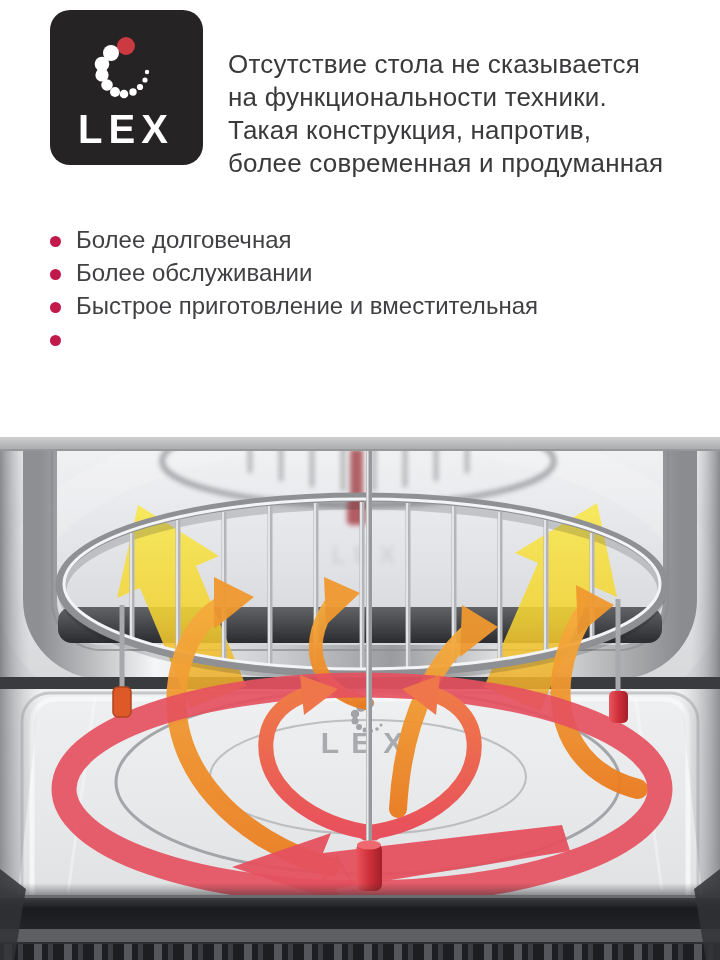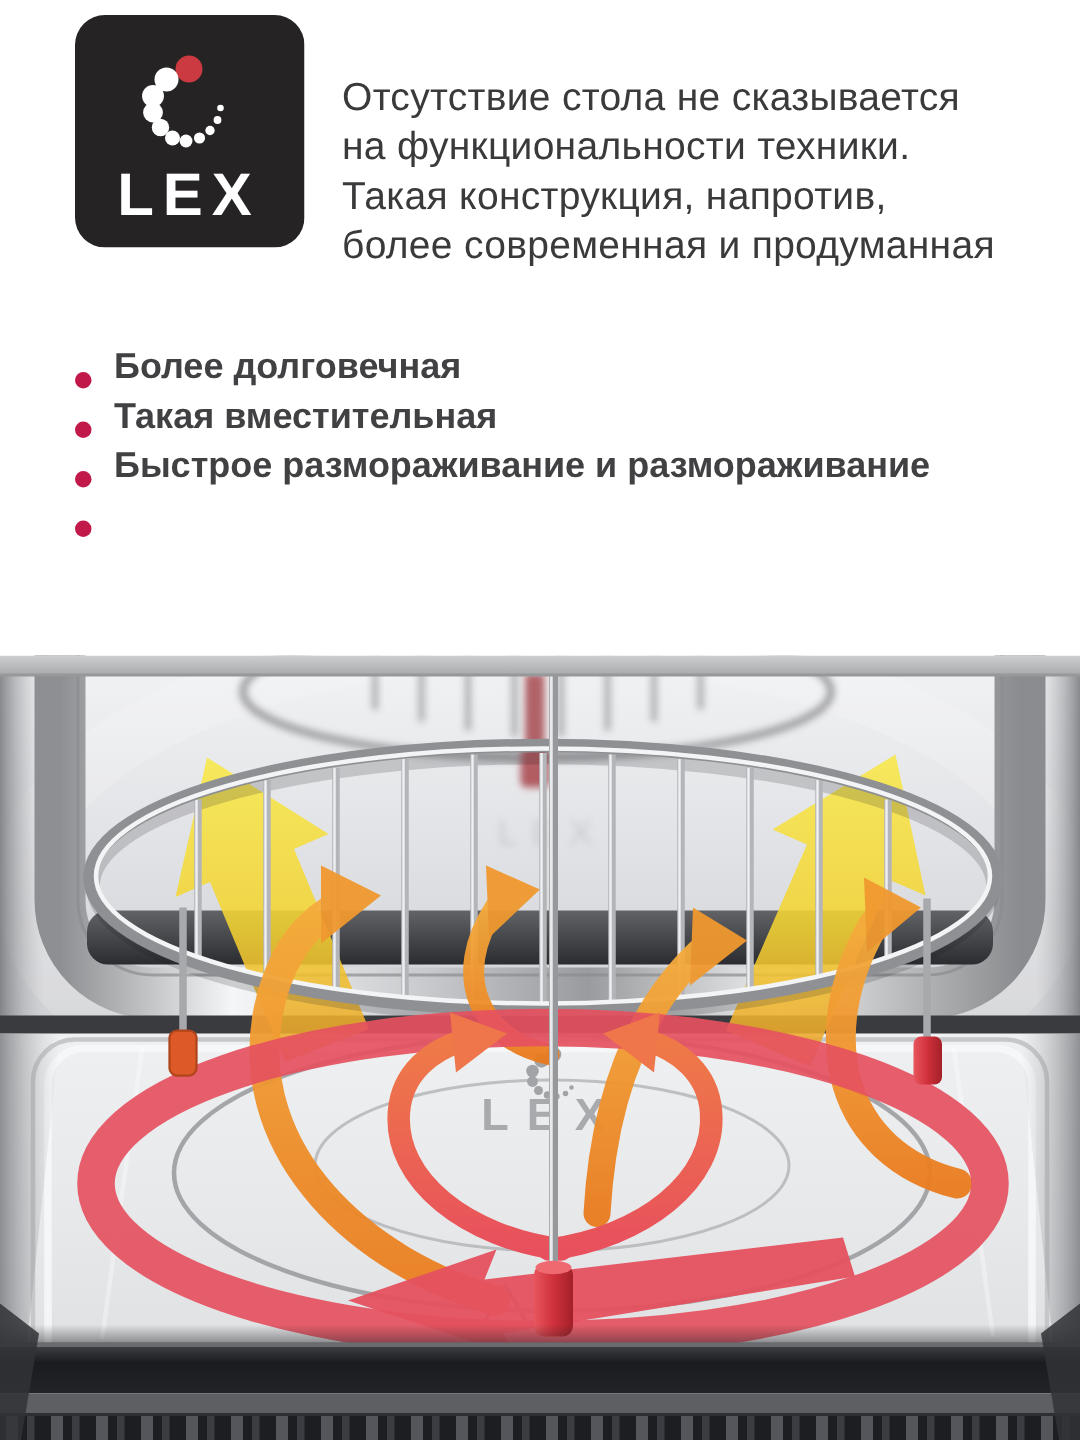--- a/index.html
+++ b/index.html
@@ -5,22 +5,22 @@
   html,body{margin:0;padding:0;background:#fff;}
   .page{position:relative;width:720px;height:960px;background:#fff;overflow:hidden;
         font-family:"Liberation Sans",sans-serif;}
   
   .logo{position:absolute;left:50px;top:10px;width:153px;height:155px;}
   .headline{position:absolute;left:228px;top:48px;width:478px;margin:0;
             font-size:26px;line-height:33px;font-weight:500;color:#3a3a3c;
             white-space:pre-line;letter-spacing:.2px;}
   
   .features{position:absolute;left:50px;top:226px;margin:0;padding:0;list-style:none;width:620px;}
-  .features li{display:flex;align-items:flex-end;gap:15px;height:33px;
-               font-size:24px;color:#414144;font-weight:bold;}
+  .features li{display:flex;align-items:flex-start;gap:15px;height:33px;
+               font-size:24px;color:#414144;}
   .features li span.lbl{white-space:pre-wrap;}
   .dot{flex:none;width:11px;height:11px;border-radius:50%;background:#c2194b;margin-top:10px;}
   
   .photo{position:absolute;left:0;top:437px;width:720px;height:523px;}
   .photo svg{display:block;}
   text{user-select:none;}
 </style>
 </head>
 <body>
 
@@ -51,25 +51,25 @@
 Такая конструкция, напротив,
 более современная и продуманная</p>
 
   <ul class="features">
     <li>
         <span class="dot"></span>
         <span class="lbl">Более долговечная</span>
       </li>
     <li>
         <span class="dot"></span>
-        <span class="lbl">Такая вместительная</span>
-      </li>
-    <li>
-        <span class="dot"></span>
-        <span class="lbl">Быстрое размораживание и размораживание</span>
+        <span class="lbl">Более обслуживании</span>
+      </li>
+    <li>
+        <span class="dot"></span>
+        <span class="lbl">Быстрое приготовление и вместительная</span>
       </li>
     <li>
         <span class="dot"></span>
       </li>
   </ul>
 
   <div class="photo">
     <svg width="720" height="523" viewBox="0 0 720 523">
       <defs>
         <linearGradient id="bgGrad" x1="0" y1="0" x2="0" y2="1">

